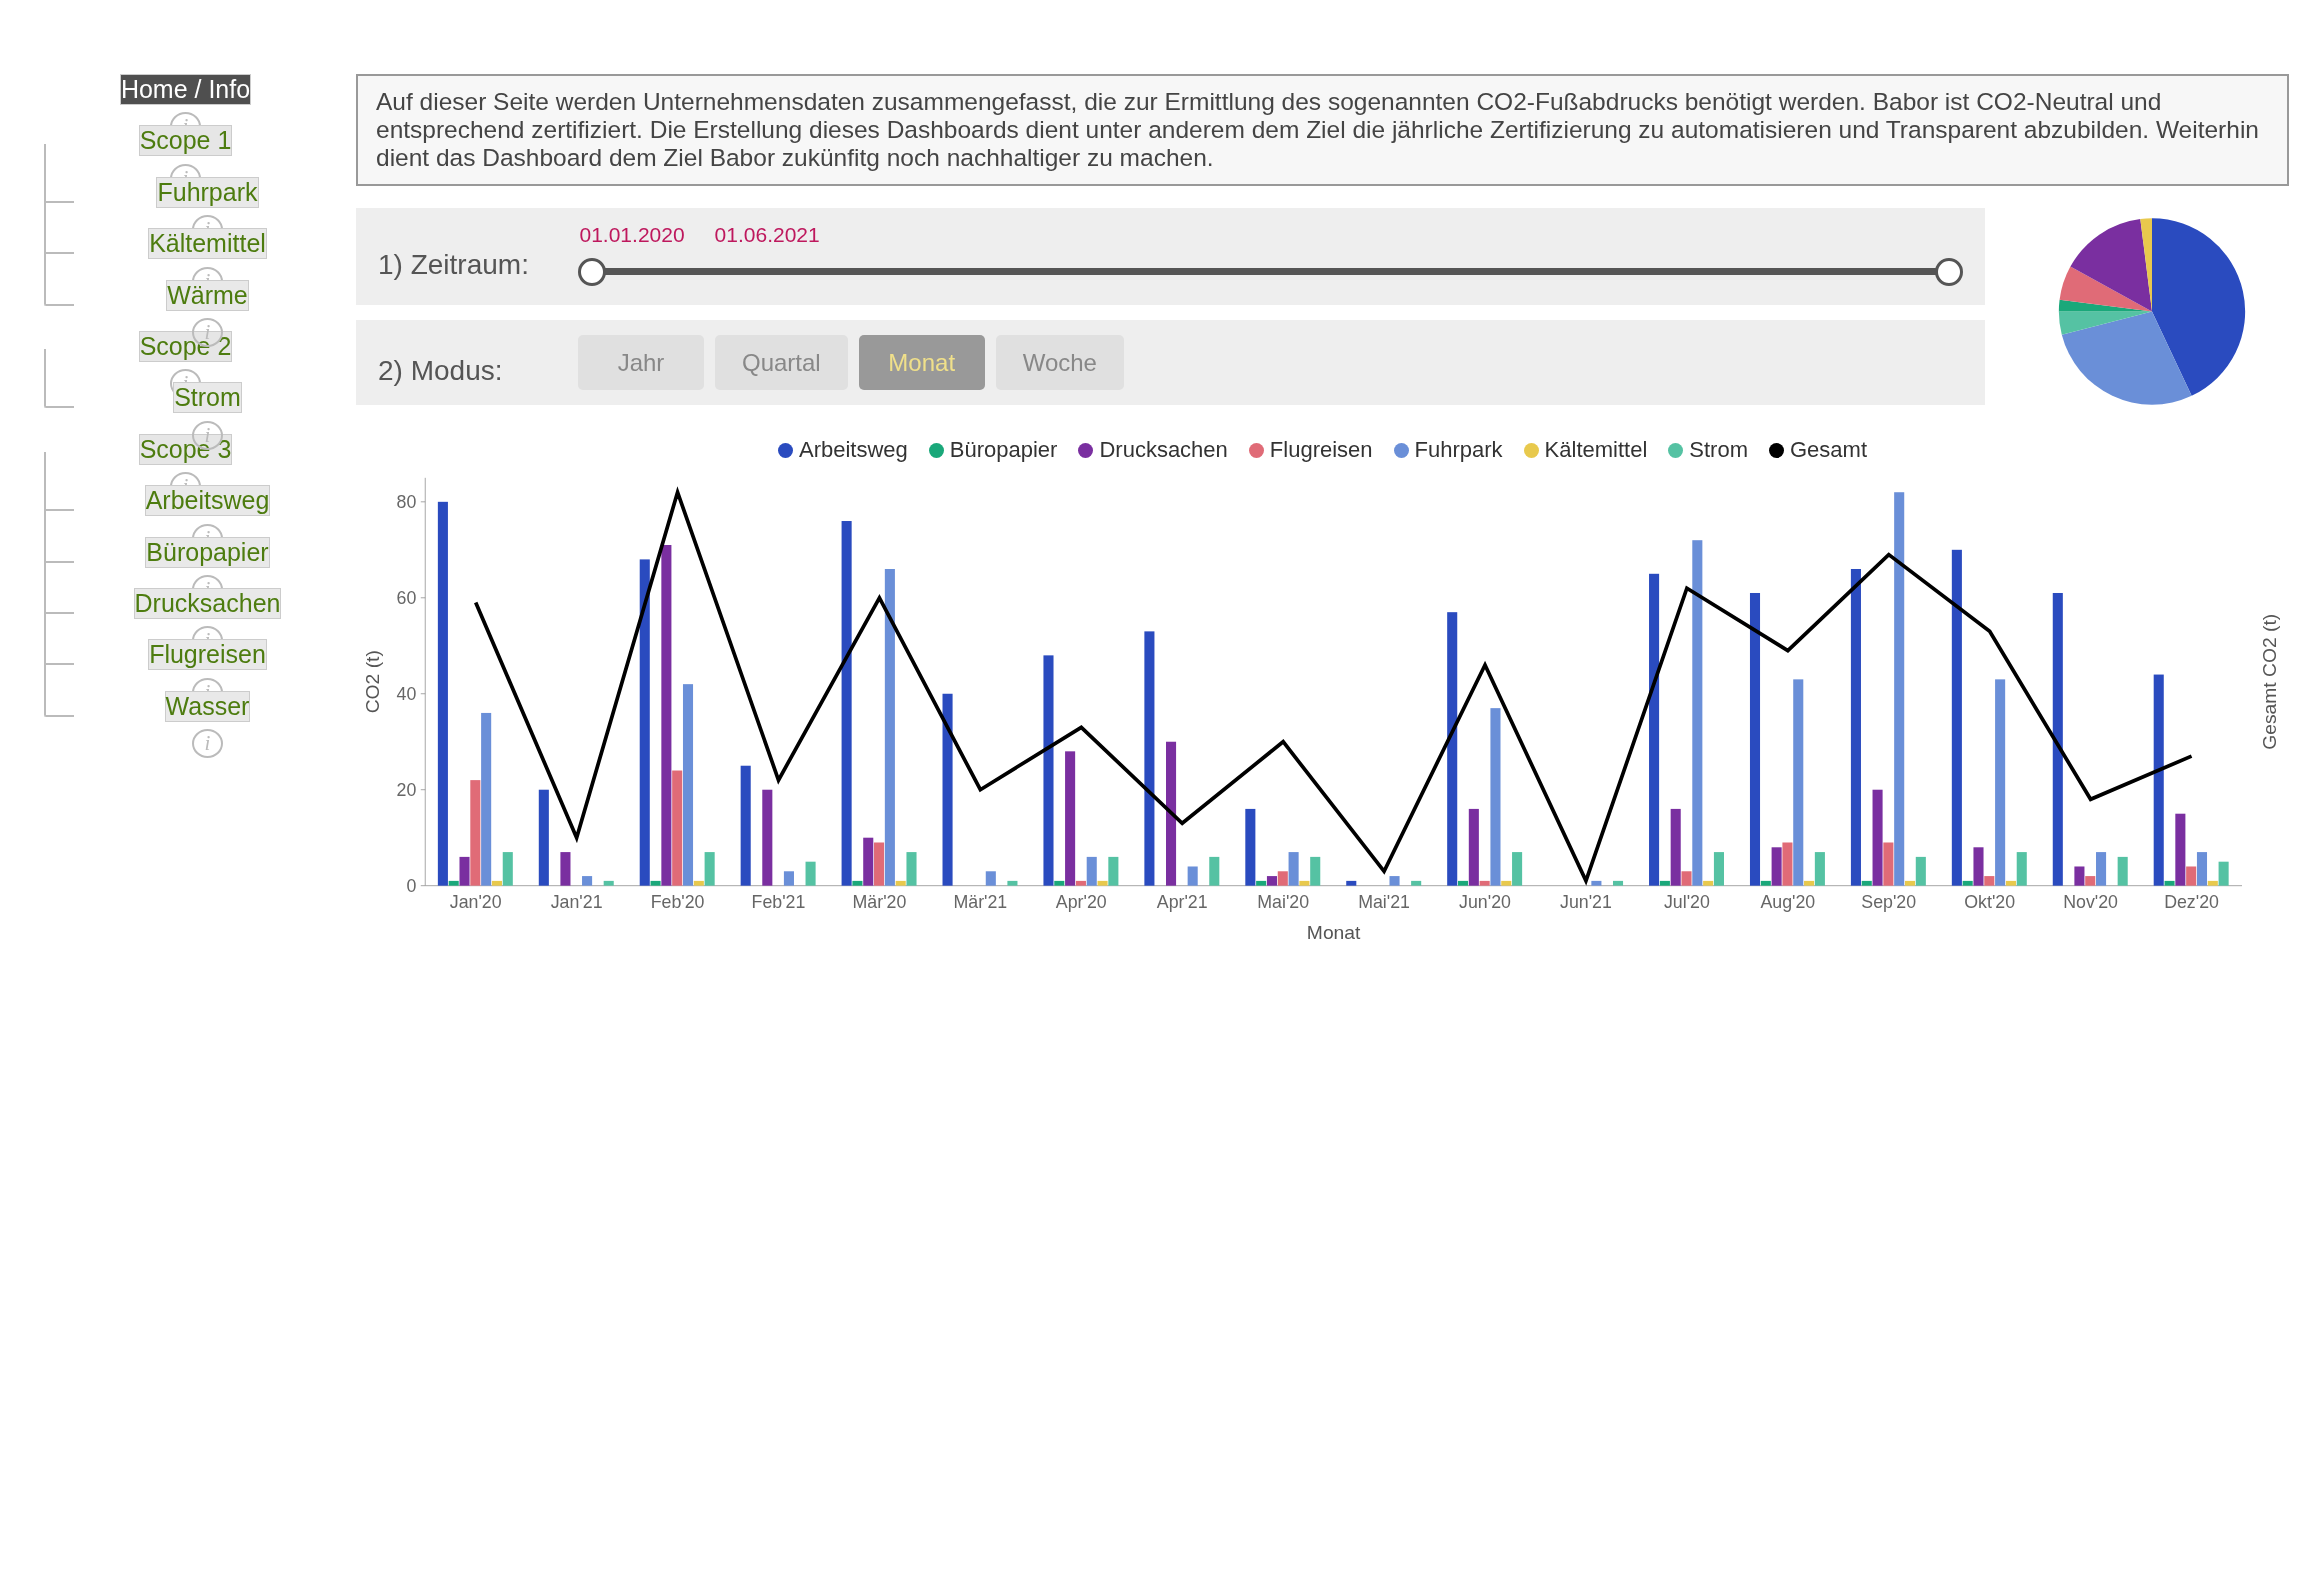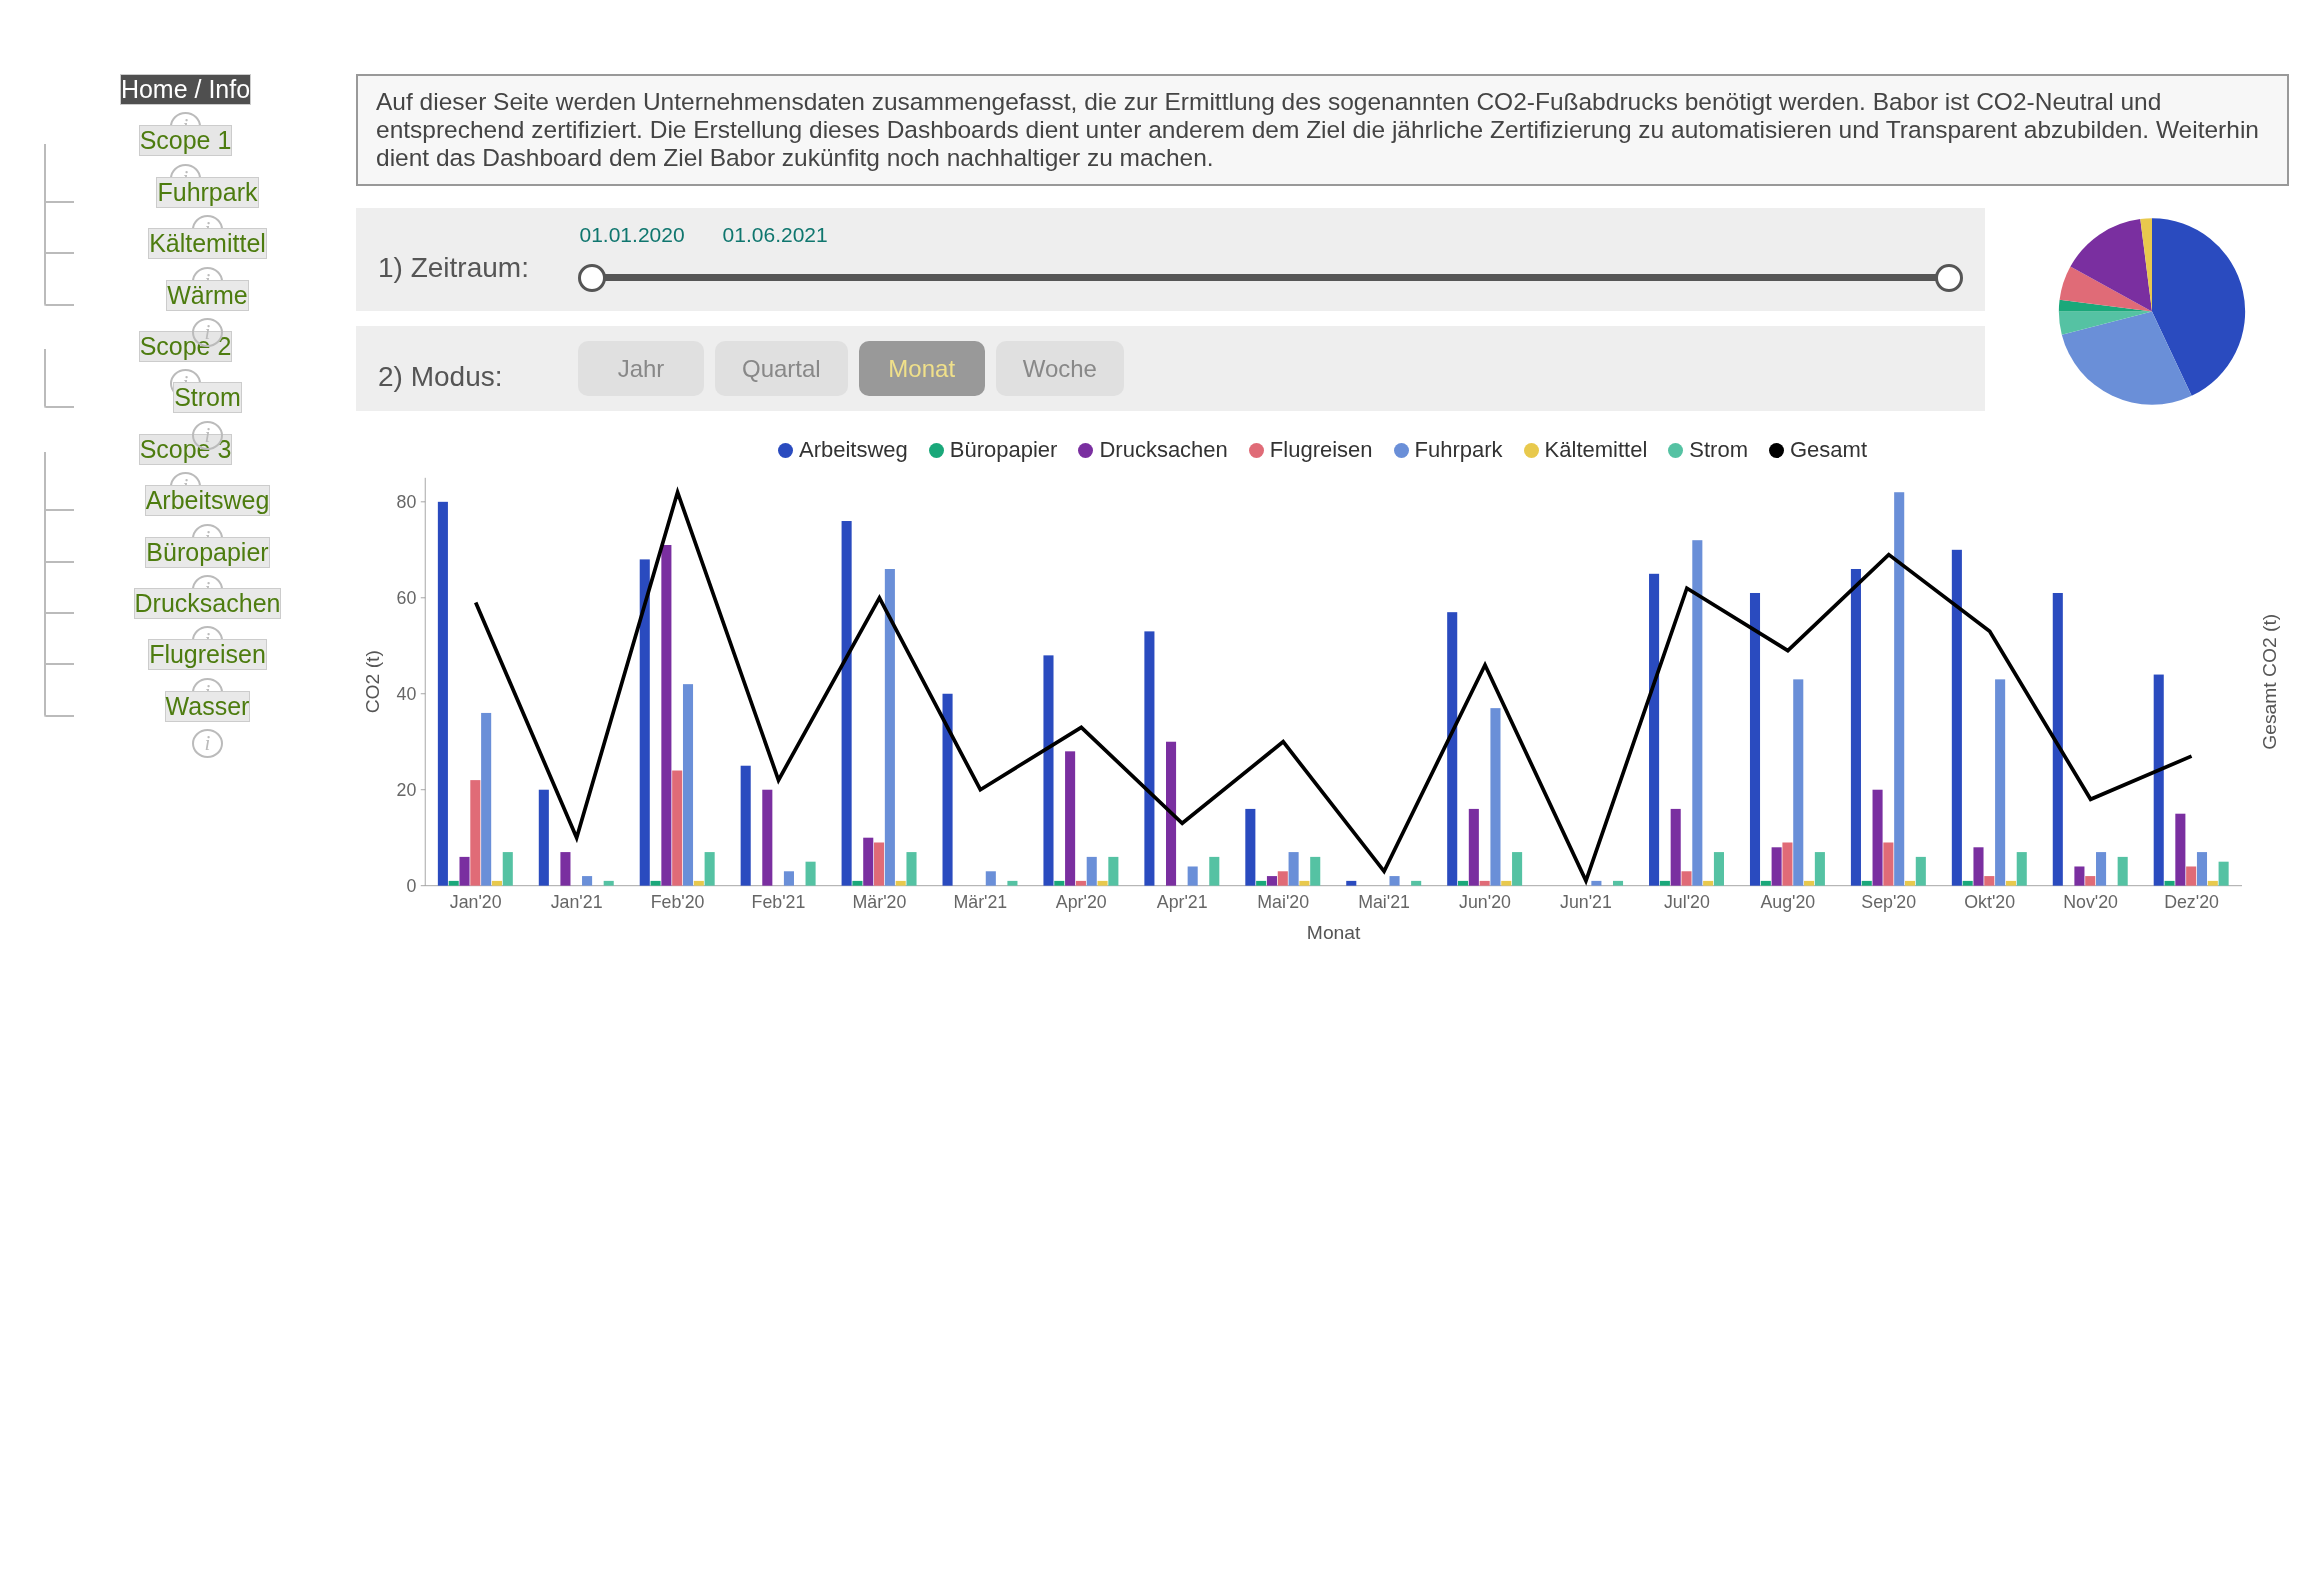--- a/index.html
+++ b/index.html
@@ -17,25 +17,25 @@
   .tree-line { position:absolute; left:-30px; top:-33px; width:30px; height:59px; border-left:2.2px solid #bbb; border-bottom:2.2px solid #bbb; border-bottom-left-radius:2.2px;}
   .info-ico { width:31px; height:31px; border:2.2px solid #bbb; border-radius:50%; display:flex; align-items:center; justify-content:center; color:#bbb; font-family:Georgia, serif; font-style:italic; font-size:21px;}
   .main { flex:1; display:flex; flex-direction:column; gap:22px;}
   .intro { border:2.2px solid #999; background:#f7f7f7; padding:12px 18px; font-size:24.5px; color:#444; }
   .intro .headline { font-weight:700; color:#222; }
   .controls { display:flex; gap:30px; align-items:flex-start;}
   .controls-left { flex:1; display:flex; flex-direction:column; gap:15px;}
   .ctrl-row { background:#eeeeee; padding:15px 22px; display:flex; align-items:center; gap:30px;}
   .ctrl-label { font-size:28px; color:#555; min-width:170px;margin-top:16px;}
   .slider-wrap { flex:1; display:flex; flex-direction:column; align-items:stretch;}
-  .slider-dates { display:flex; gap:38px; font-size:21px; color:#0f766e; padding-left:1.5px; margin-bottom:12px;}
+  .slider-dates { display:flex; gap:30px; font-size:21px; color:#be185d; padding-left:1.5px; margin-bottom:6px;}
   .slider-track { position:relative; height:7.4px; background:#555; border-radius:3.7px; margin:15px 7.4px;}
   .slider-thumb { position:absolute; top:-10.4px; width:28px; height:28px; background:#fff; border:3px solid #555; border-radius:50%;}
   .mode-buttons { display:flex; gap:11px; flex:1;}
-  .mode-btn { background:#e0e0e0; color:#888; font-size:24px; padding:13.3px 27px; border:none; border-radius:10px; min-width:126px;}
+  .mode-btn { background:#e0e0e0; color:#888; font-size:24px; padding:13.3px 27px; border:none; border-radius:5px; min-width:126px;}
   .mode-btn.selected { background:#999; color:#f0e08a;}
   .pie-wrap { width:274px; height:207px; position:relative;}
   .chart-area { flex:1; display:flex; flex-direction:column;}
   .legend { display:flex; gap:21px; justify-content:center; font-size:22px; color:#333; flex-wrap:wrap;}
   .legend-item { display:flex; align-items:center; gap:6px;}
   .legend-dot { width:15px; height:15px; border-radius:50%; display:inline-block;}
   .chart-svg { width:100%; height:482px;}
   .axis-text { font-size:24px; fill:#666;}
   .axis-title { font-size:26px; fill:#555;}
 </style>

